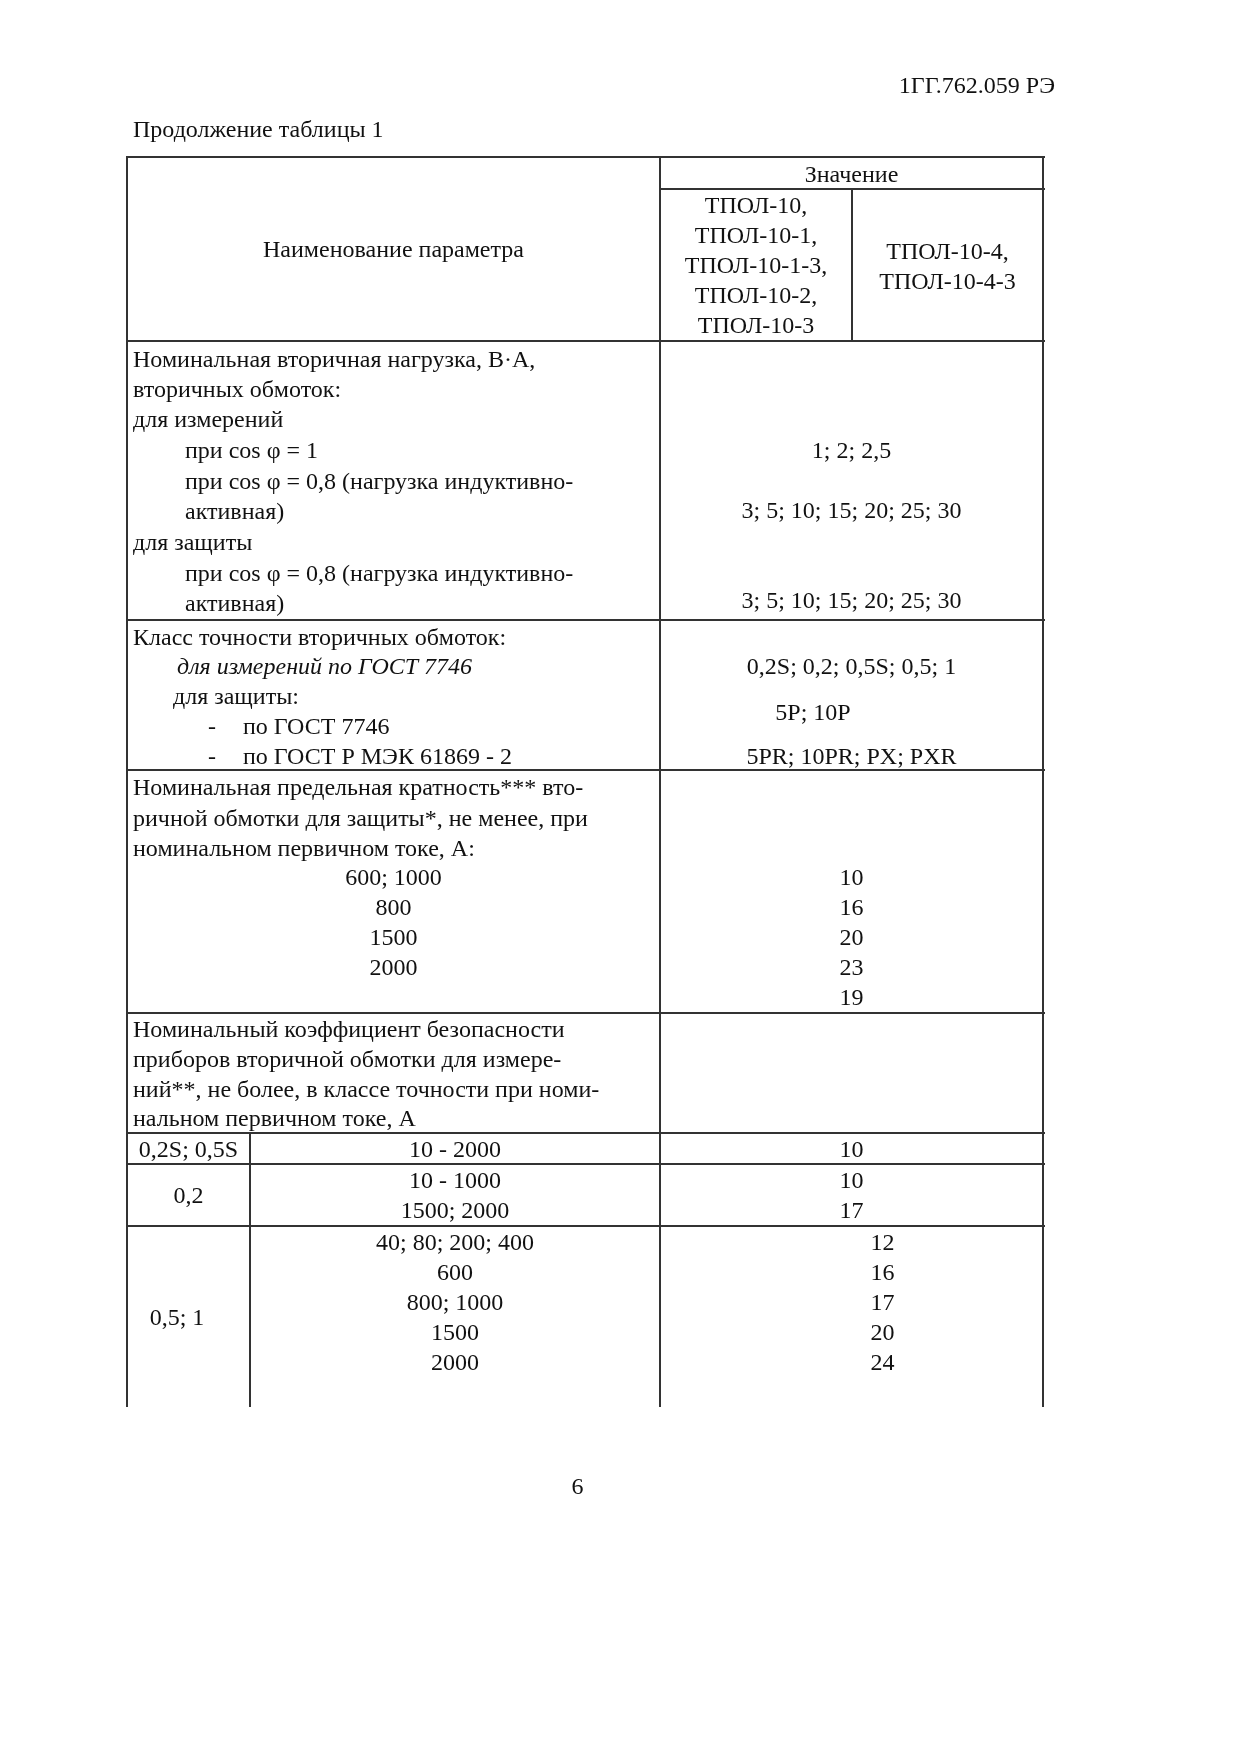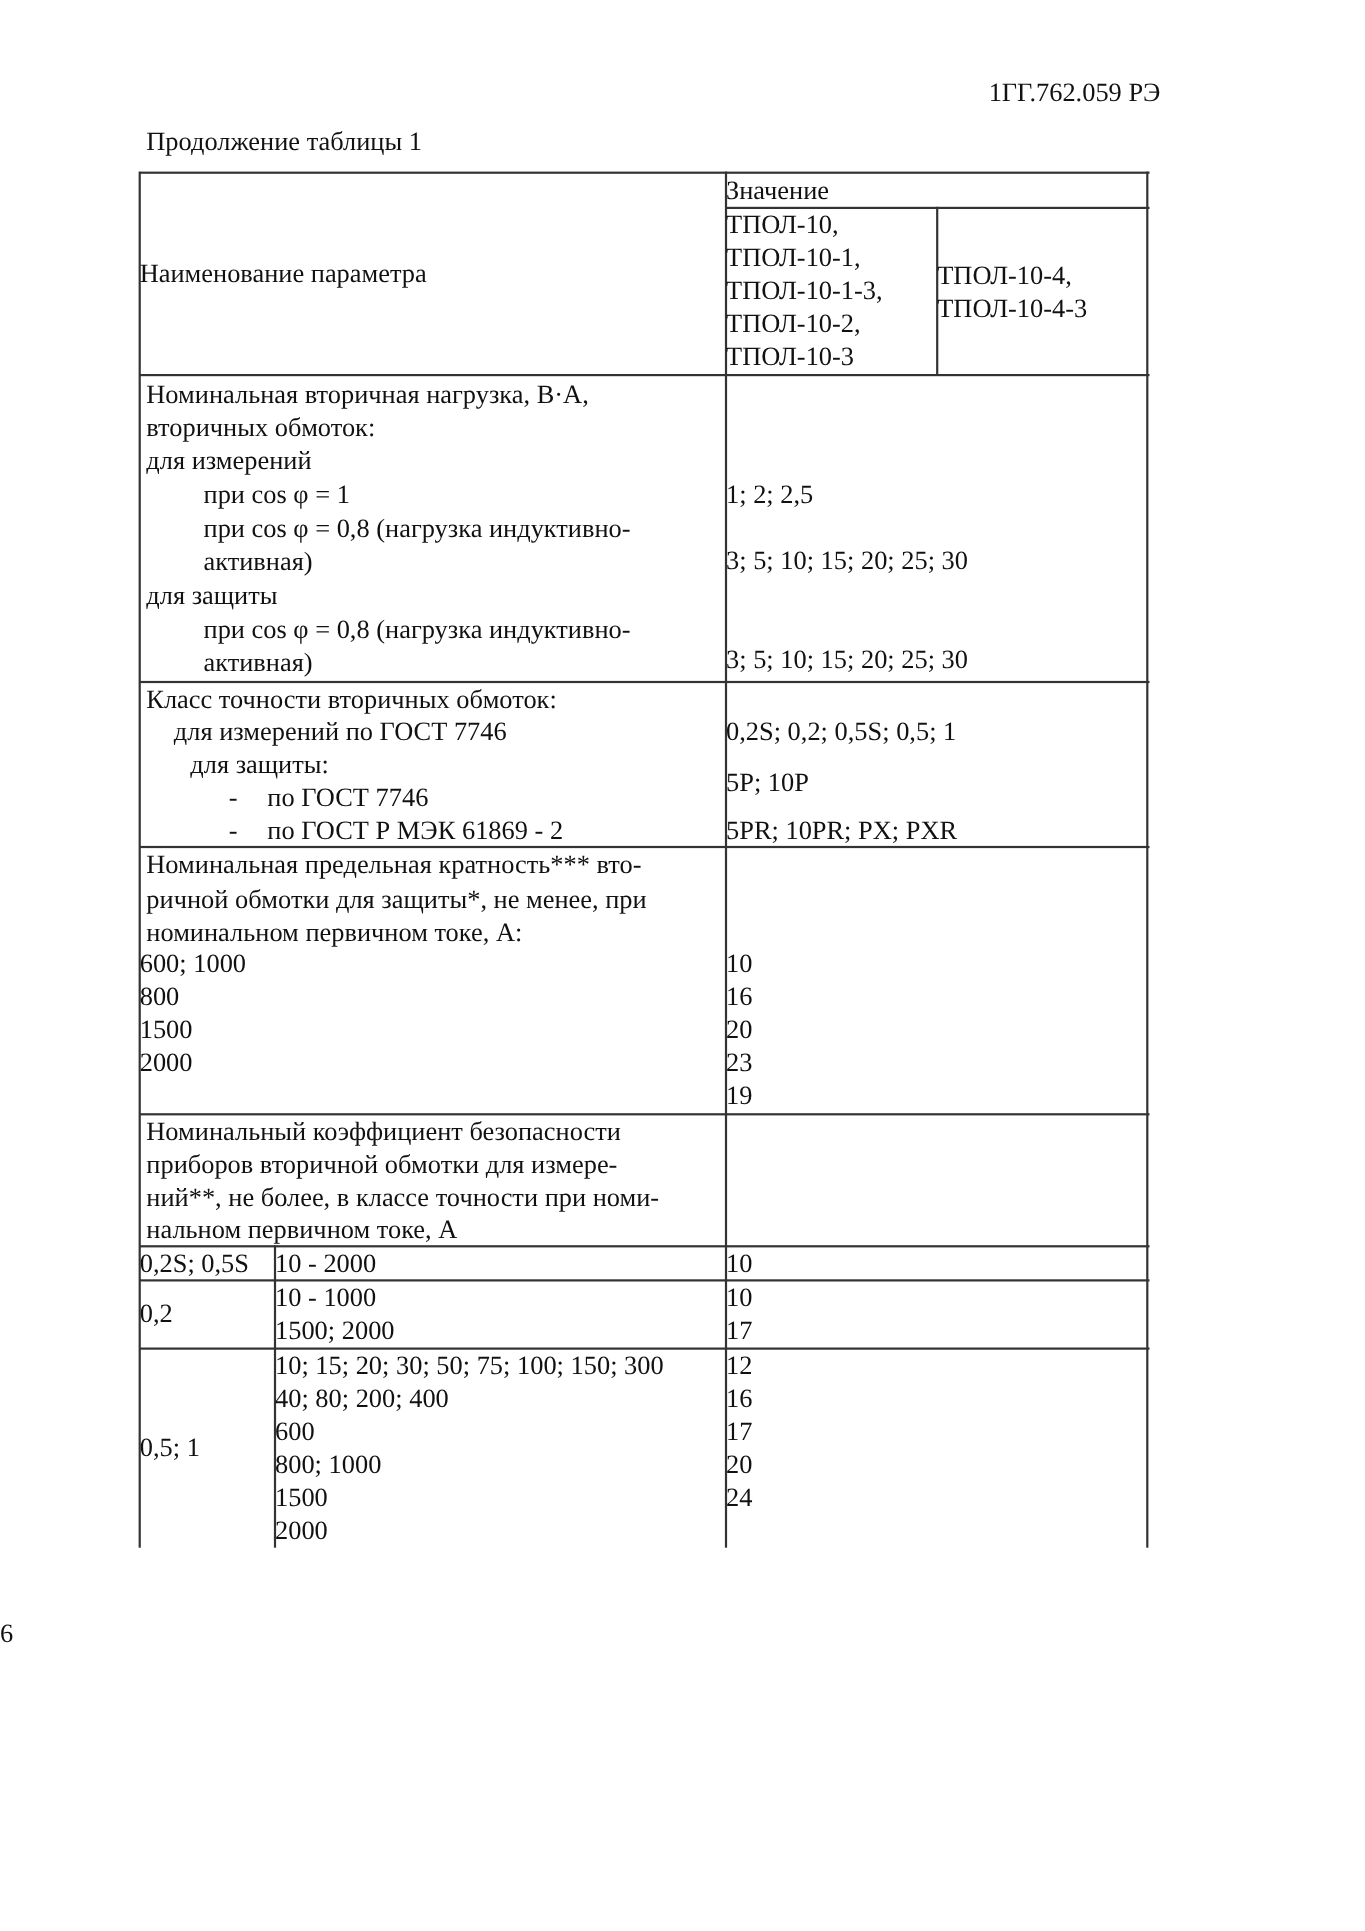--- a/index.html
+++ b/index.html
@@ -1,21 +1,21 @@
 <!DOCTYPE html>
 <html><head>
 <meta charset="utf-8">
 <style>
   html, body { margin:0; padding:0; background:#fff; }
   body { width:1241px; height:1755px; position:relative; overflow:hidden;
          font-family:"Liberation Serif", serif; color:#111; font-size:24px; }
   .abs { position:absolute; white-space:nowrap; line-height:30px; }
   .hl { position:absolute; height:2px; background:#333; }
   .vl { position:absolute; width:2px; background:#333; }
-  .c { text-align:left; }
+  .c { text-align:center; }
   .lines div { height:30px; line-height:30px; white-space:nowrap; }
 </style>
 </head>
 <body>
 
 <div class="abs" style="right:186px; top:70px;">1ГГ.762.059 РЭ</div>
 <div class="abs" style="left:133px; top:114px;">Продолжение таблицы 1</div>
 
 <div>
   <div class="hl" style="left:127px; width:918px; top:156px;"></div>
@@ -59,21 +59,21 @@
   <div class="abs" style="left:133px; top:527px;">для защиты</div>
   <div class="abs" style="left:185px; top:558px;">при cos φ = 0,8 (нагрузка индуктивно-</div>
   <div class="abs" style="left:185px; top:588px;">активная)</div>
   <div class="abs c" style="left:660px; width:383px; top:435px;">1; 2; 2,5</div>
   <div class="abs c" style="left:660px; width:383px; top:495px;">3; 5; 10; 15; 20; 25; 30</div>
   <div class="abs c" style="left:660px; width:383px; top:585px;">3; 5; 10; 15; 20; 25; 30</div>
 </div>
 
 <div>
   <div class="abs" style="left:133px; top:622px;">Класс точности вторичных обмоток:</div>
-  <div class="abs" style="left:158px; top:651px;">для измерений по ГОСТ 7746</div>
+  <div class="abs" style="left:177px; top:651px;font-style:italic;">для измерений по ГОСТ 7746</div>
   <div class="abs" style="left:173px; top:681px;">для защиты:</div>
   <div class="abs" style="left:208px; top:711px;">-</div>
   <div class="abs" style="left:243px; top:711px;">по ГОСТ 7746</div>
   <div class="abs" style="left:208px; top:741px;">-</div>
   <div class="abs" style="left:243px; top:741px;">по ГОСТ Р МЭК 61869 - 2</div>
   <div class="abs c" style="left:660px; width:383px; top:651px;">0,2S; 0,2; 0,5S; 0,5; 1</div>
   <div class="abs c" style="left:660px; width:306px; top:697px;">5P; 10P</div>
   <div class="abs c" style="left:660px; width:383px; top:741px;">5PR; 10PR; PX; PXR</div>
 </div>
 
@@ -111,21 +111,20 @@
     <div>10 - 1000</div>
     <div>1500; 2000</div>
   </div>
   <div class="abs c lines" style="left:660px; width:383px; top:1165px;">
     <div>10</div>
     <div>17</div>
   </div>
 
   <div class="abs c" style="left:127px; width:100px; top:1302px;">0,5; 1</div>
   <div class="abs c lines" style="left:250px; width:410px; top:1227px;">
-    <div>10; 15; 20; 30; 50; 75; 100; 150; 300</div>
     <div>40; 80; 200; 400</div>
     <div>600</div>
     <div>800; 1000</div>
     <div>1500</div>
     <div>2000</div>
   </div>
   <div class="abs c lines" style="left:660px; width:445px; top:1227px;">
     <div>12</div>
     <div>16</div>
     <div>17</div>

